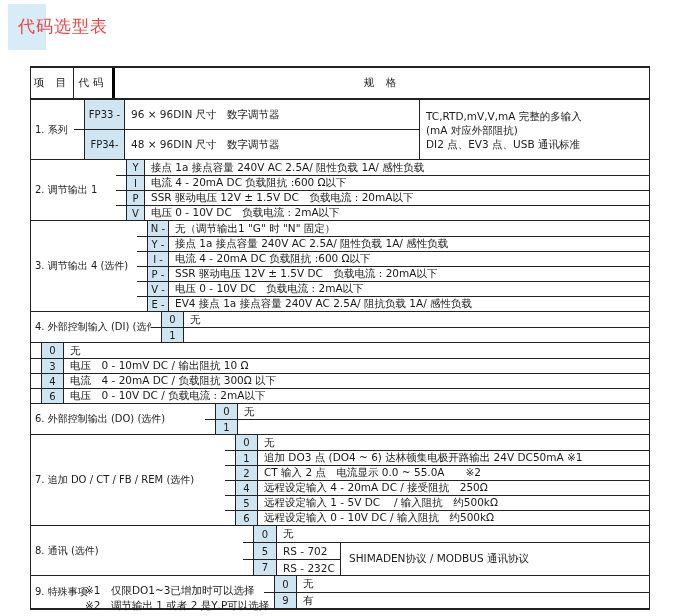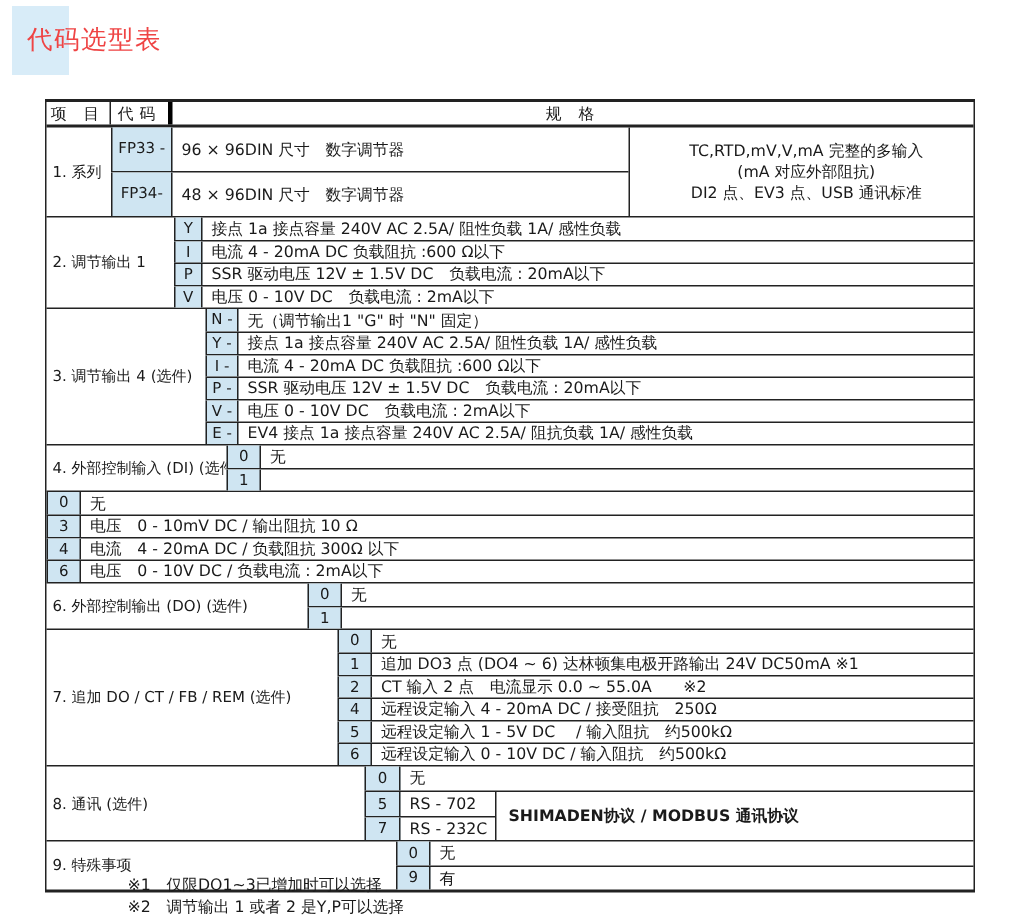--- a/index.html
+++ b/index.html
@@ -8,51 +8,51 @@
 
   
   .title-wrap { position:absolute; left:8px; top:4px; width:300px; height:50px; }
   .title-block { position:absolute; left:0; top:0; width:38px; height:46px; background:#d8ecf8; }
   .title-text { position:absolute; left:10px; top:11px; font-size:17px; color:#ef4444; letter-spacing:1px; white-space:nowrap; }
 
   
   .codetable { position:absolute; left:30px; top:66px; width:620px;
                border:1px solid #222; border-top:2px solid #222; border-bottom:2px solid #222; background:#fff; }
 
-  .hdr { display:flex; height:17px; border-bottom:2px solid #222;justify-content:center; }
+  .hdr { display:flex; height:32px; border-bottom:2px solid #222;justify-content:center; }
   .hcell { display:flex; align-items:center; justify-content:center; letter-spacing:4px; white-space:nowrap; overflow:hidden; }
   .h-item { width:43px; border-right:1px solid #222; }
   .h-code { width:41px; border-right:3px solid #000000; }
   .h-spec { flex:1; }
 
   .sec { display:flex; }
   .sec + .sec { border-top:1px solid #222; }
   .label { display:flex; align-items:center; padding-left:4px; white-space:nowrap; overflow:hidden; font-size:10px; }
   .rows { flex:1; display:flex; flex-direction:column; }
   .row { display:flex; height:15px; align-items:stretch; }
   .row + .row { border-top:1px solid #222; }
   .code { background:#cfe5f2; border-left:1px solid #222; border-right:1px solid #222;
-          display:flex; align-items:center; justify-content:center; white-space:nowrap; font-size:10px; }
+          display:flex; align-items:center; justify-content:center; white-space:nowrap; font-size:10px;margin-left:10px; }
   .spec { flex:1; display:flex; align-items:center; padding-left:6px; white-space:nowrap; overflow:hidden; }
 
   
   .s1mid { flex:1; display:flex; flex-direction:column; }
   .s1row { display:flex; height:29px; }
   .s1row + .s1row { border-top:1px solid #222; height:30px; }
   .s1right { width:230px; border-left:1px solid #222; display:flex; flex-direction:column;
              justify-content:center; padding-left:6px; line-height:14px; }
-  .s1right div { white-space:nowrap; overflow:hidden;text-align:center; }
+  .s1right div { white-space:nowrap; overflow:hidden; }
 
   
   .comm-block { display:flex; border-top:1px solid #222; }
   .comm-left { display:flex; flex-direction:column; }
   .comm-row { display:flex; height:16px; }
   .comm-row + .comm-row { border-top:1px solid #222; }
   .rs { width:63px; display:flex; align-items:center; padding-left:6px; white-space:nowrap; }
-  .proto { flex:1; border-left:1px solid #222; display:flex; align-items:center; padding-left:8px; white-space:nowrap; overflow:hidden;font-weight:bold; }
+  .proto { flex:1; border-left:1px solid #222; display:flex; align-items:center; padding-left:8px; white-space:nowrap; overflow:hidden; }
   .row16 { height:16px; }
 
   
   .footnotes { position:absolute; left:85px; top:583px; line-height:15px; }
   .footnotes div { white-space:nowrap; }
 </style>
 </head>
 <body>
 
 <div class="title-wrap">

